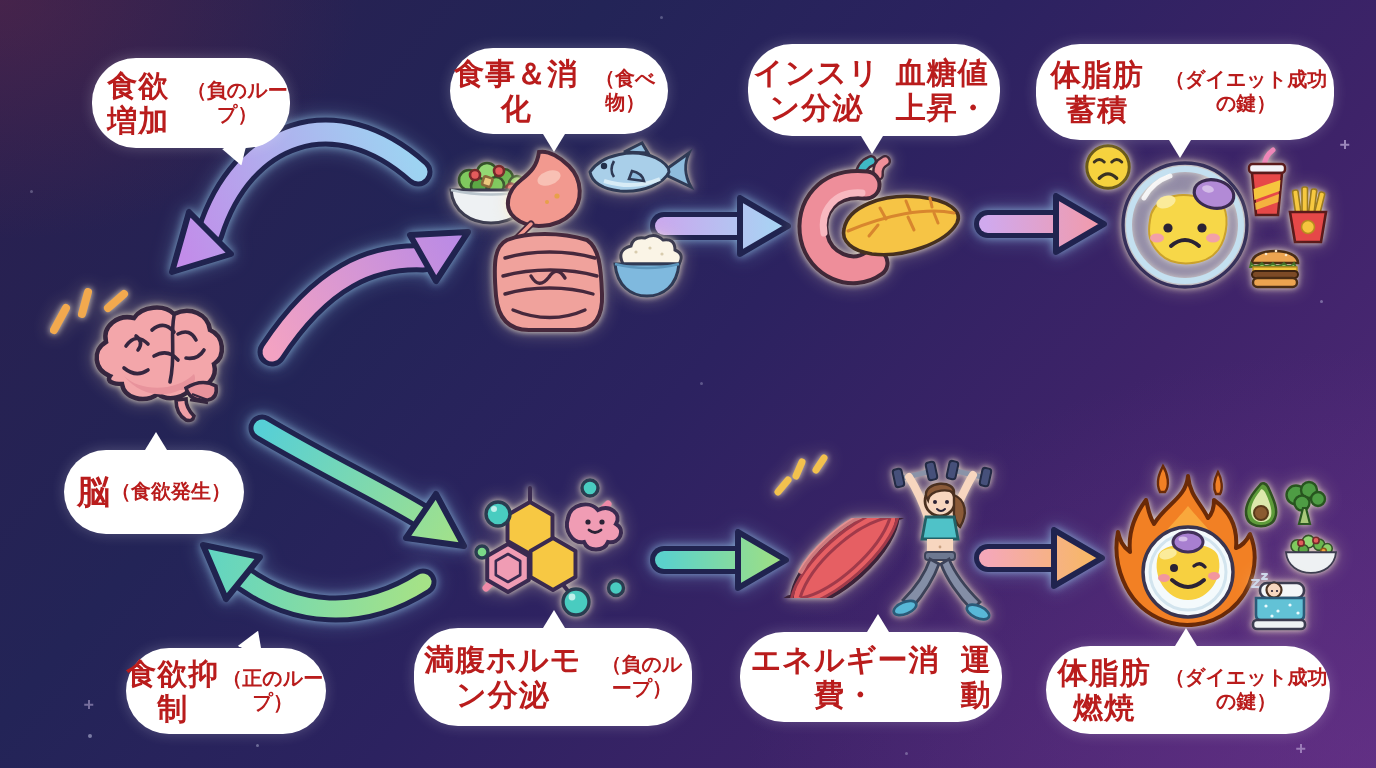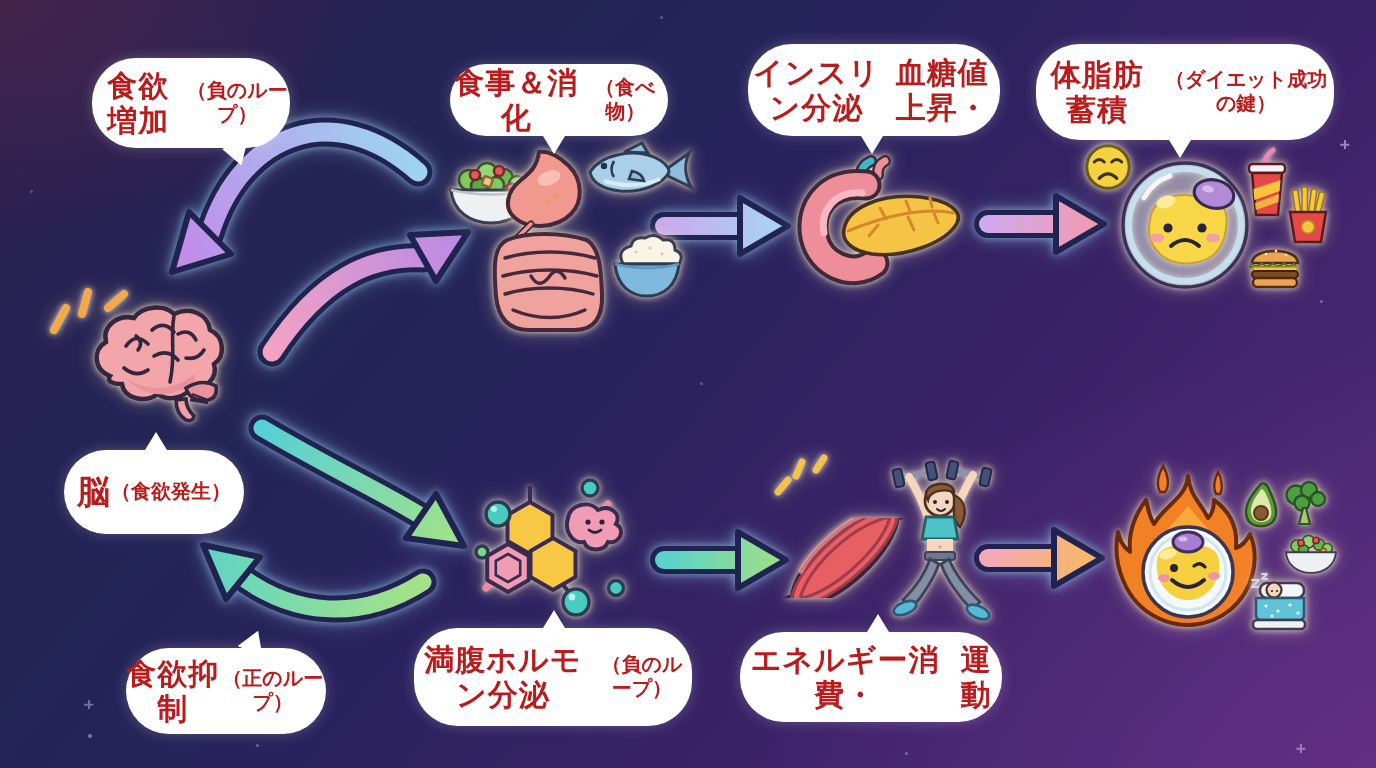--- a/index.html
+++ b/index.html
@@ -416,21 +416,21 @@
       </g>
     <rect x="7" y="50" width="52" height="9" rx="4" fill="#eef1f3" stroke="#3c3c50" stroke-width="2.6"></rect>
   </svg>
 
   <div class="bubble" style="left:92px;top:58px;width:198px;height:90px">
     <span class="l1">食欲増加</span>
     <span class="l2">（負のループ）</span>
     <div class="tail down" style="left:130px;transform:rotate(-18deg)"></div>
   </div>
 
-  <div class="bubble" style="left:450px;top:64px;width:218px;height:72px">
+  <div class="bubble" style="left:450px;top:48px;width:218px;height:86px">
     <span class="l1">食事＆消化</span>
     <span class="l2">（食べ物）</span>
     <div class="tail down" style="left:88px"></div>
   </div>
 
   <div class="bubble" style="left:748px;top:44px;width:252px;height:92px">
     <span class="l1">インスリン分泌</span>
     <span class="l1">血糖値上昇・</span>
     <div class="tail down" style="left:108px"></div>
   </div>
@@ -458,14 +458,19 @@
     <span class="l2">（負のループ）</span>
     <div class="tail up" style="left:124px"></div>
   </div>
 
   <div class="bubble" style="left:740px;top:632px;width:262px;height:90px">
     <span class="l1">エネルギー消費・</span>
     <span class="l1">運動</span>
     <div class="tail up" style="left:122px"></div>
   </div>
 
+  <div class="bubble" style="left:1046px;top:646px;width:284px;height:88px">
+    <span class="l1">体脂肪燃焼</span>
+    <span class="l2">（ダイエット成功の鍵）</span>
+    <div class="tail up" style="left:124px"></div>
+  </div>
 
 </div>
 
 </body></html>

